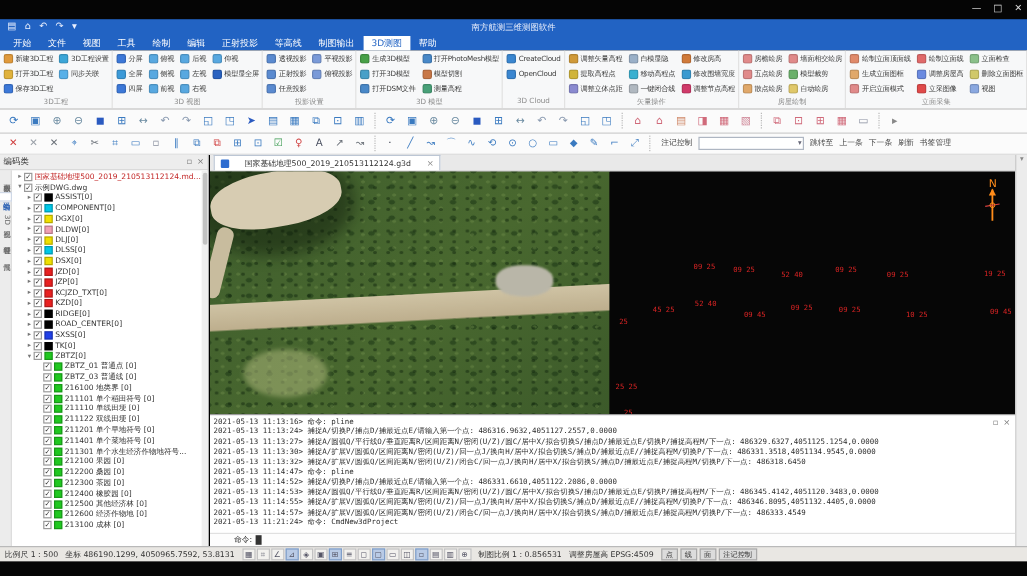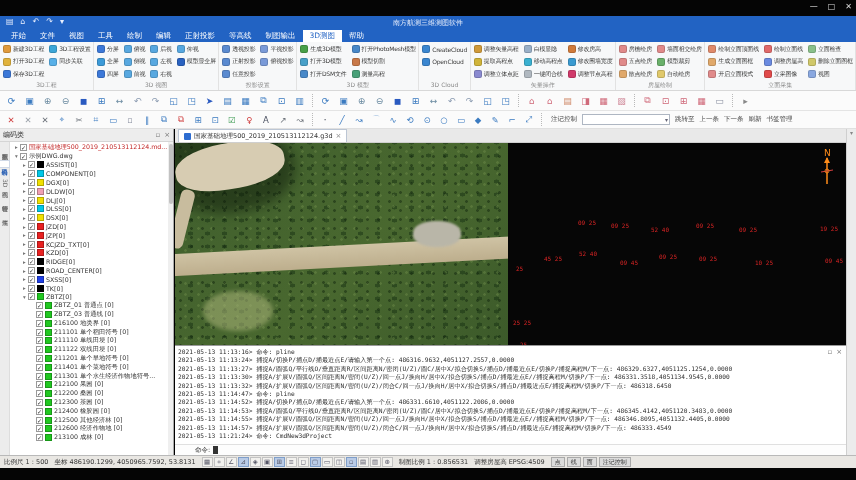--- a/index.html
+++ b/index.html
@@ -29,21 +29,21 @@
 #toolbar2{left:0;top:111px;width:856px;height:18px;background:#fbfbfb;border-bottom:1px solid #e0e0e0;display:flex;align-items:center;padding-left:4px;gap:3px}
 .tbtn{width:15px;height:15px;border:1px solid transparent;background:transparent;display:flex;align-items:center;justify-content:center;font-size:9px;cursor:default}
 #toolbar2 .tbtn{width:14px;height:14px;font-size:8.5px}
 .tsep{width:1px;height:13px;border-left:1px dotted #b9b9b9;margin:0 2px}
 #bookmark-bar{display:flex;align-items:center;gap:5px;font-size:6.5px;color:#444;margin-left:4px}
 #bookmark-select{width:88px;height:11px;border:1px solid #aeb6c2;background:#fff;position:relative}
 #bookmark-select .car{position:absolute;right:1px;top:1px;font-size:6px;color:#667}
 .bklabel{cursor:default}
 
 #tabrow{left:175px;top:129px;width:671px;height:14px;background:#e9e9e9;border-bottom:1px solid #cfcfcf;display:flex;align-items:flex-end;padding-left:3px}
-#doc-tab{height:13px;background:#fff;border:1px solid #bcc6d4;border-bottom:none;display:flex;align-items:center;gap:3px;padding:0 5px;font-size:6.5px;color:#333}
+#doc-tab{height:13px;background:#fff;border:1px solid #bcc6d4;border-bottom:none;display:flex;align-items:center;gap:13px;padding:0 5px;font-size:6.5px;color:#333}
 #doc-tab .ticon{width:7px;height:7px;background:#2d6cd0;border-radius:1px}
 #doc-tab .tclose{color:#888;font-size:7px}
 
 #leftpanel{left:0;top:129px;width:174px;height:326px;background:#f4f4f4;border-right:1px solid #a9a9a9;display:flex;flex-direction:column}
 #lp-header{height:13px;background:#ededed;border-bottom:1px solid #d5d5d5;display:flex;align-items:center;padding:0 3px;font-size:7px;color:#333}
 #lp-header .hicons{margin-left:auto;display:flex;gap:4px;color:#777;font-size:7px}
 #lp-search{height:13px;display:flex;align-items:center;gap:3px;padding:0 3px;font-size:6.5px;color:#444;background:#f7f7f7;border-bottom:1px solid #e2e2e2}
 #lp-search input{flex:1;height:10px;border:1px solid #b9c2cf;background:#fff;font-size:6px}
 #lp-body{flex:1;display:flex;min-height:0}
 #vtabs{width:10px;background:#ececec;border-right:1px solid #ddd;display:flex;flex-direction:column;align-items:center;padding-top:4px;gap:8px}

